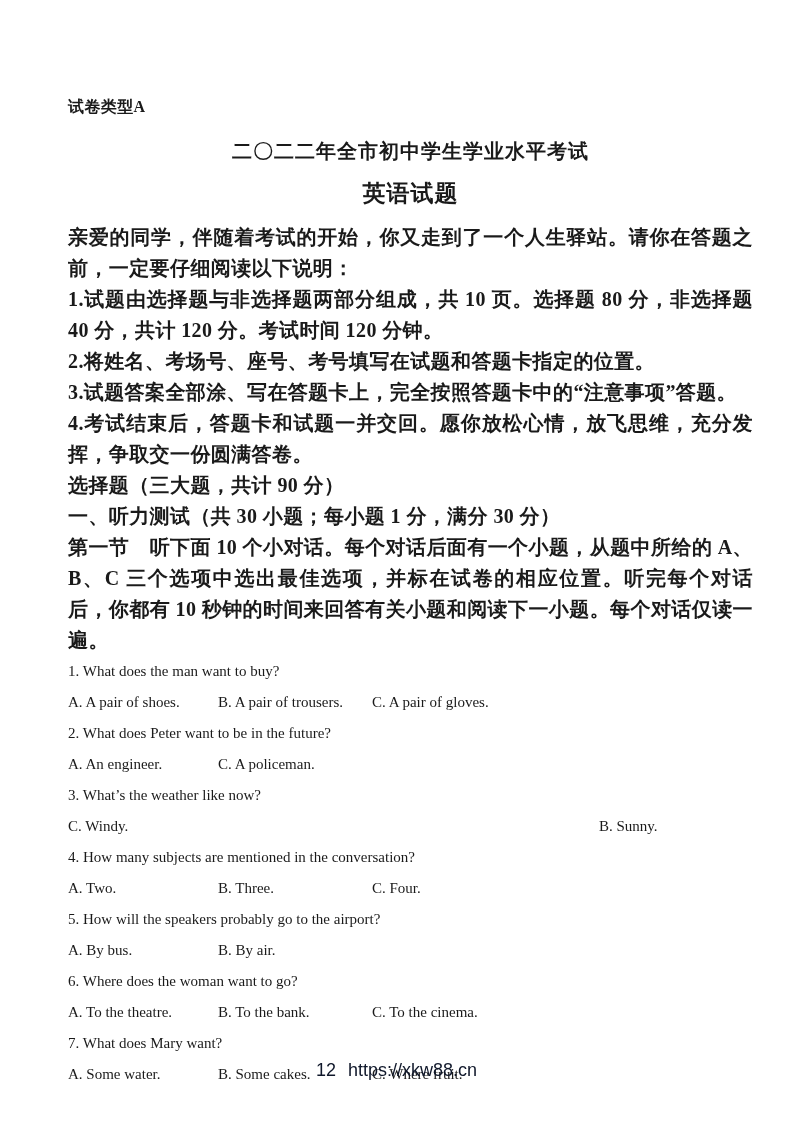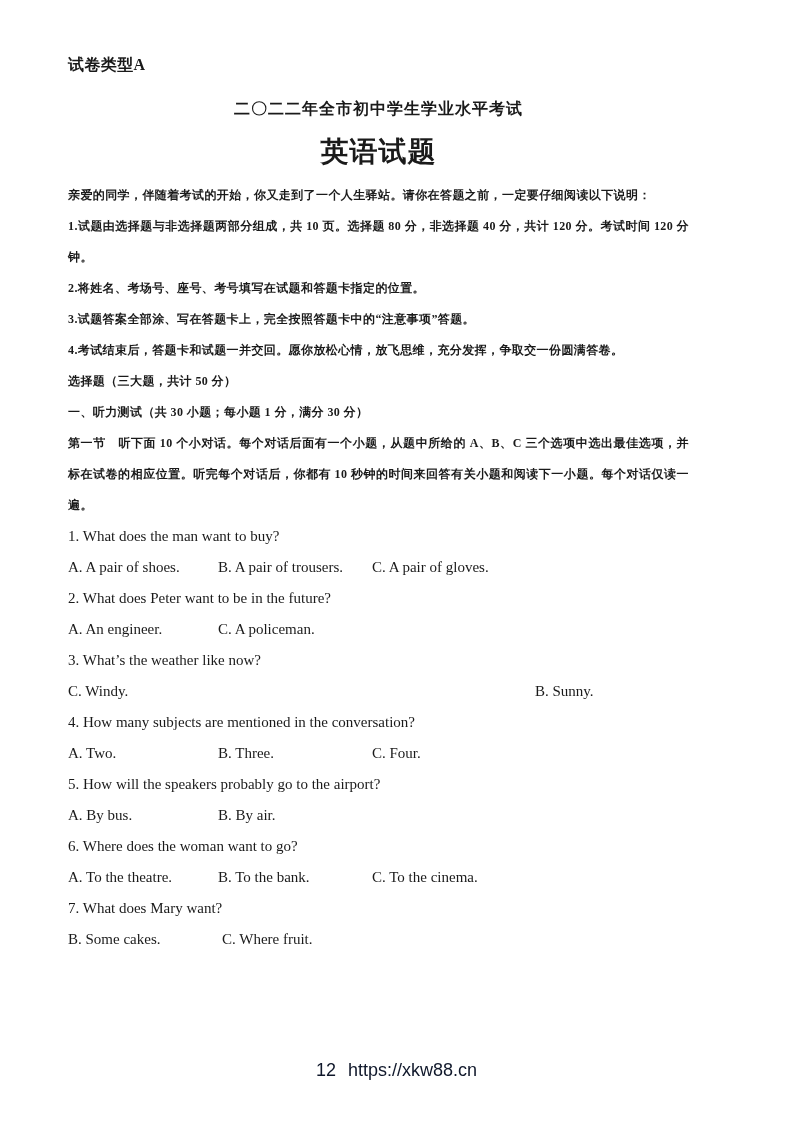--- a/index.html
+++ b/index.html
@@ -5,47 +5,47 @@
   * { margin: 0; padding: 0; box-sizing: border-box; }
   html, body { background: #ffffff; }
   body {
     width: 793px;
     height: 1122px;
     position: relative;
     overflow: hidden;
     color: #1a1a1a;
     font-family: "Liberation Serif", "DejaVu Serif", serif;
   }
-  .page { padding: 54px 104px 0 68px; }
+  .page { padding: 54px 40px 0 68px; margin-top: 42px; }
 
   .paper-type {
     font-size: 16px;
     font-weight: 700;
     line-height: 22px;
     letter-spacing: 0.4px;
   }
   .title {
     margin-top: 16px;
     text-align: center;
-    font-size: 16px;
+    font-size: 20px;
     font-weight: 700;
     line-height: 34px;
     letter-spacing: 1px;
   }
   .subtitle {
     margin-top: 10px;
     text-align: center;
-    font-size: 28px;
+    font-size: 23px;
     font-weight: 700;
     line-height: 32px;
     letter-spacing: 1px;
   }
 
   .cn {
-    font-size: 12px;
+    font-size: 20px;
     font-weight: 700;
     line-height: 31px;
     letter-spacing: 0.4px;
     text-align: justify;
   }
   .preamble { margin-top: 12px; }
 
   .question-block { }
   .q-text {
     font-size: 15px;
@@ -87,21 +87,21 @@
 
   <div class="subtitle">英语试题</div>
 
   <div class="cn preamble">亲爱的同学，伴随着考试的开始，你又走到了一个人生驿站。请你在答题之前，一定要仔细阅读以下说明：</div>
 
   <div class="cn">1.试题由选择题与非选择题两部分组成，共 10 页。选择题 80 分，非选择题 40 分，共计 120 分。考试时间 120 分钟。</div>
   <div class="cn">2.将姓名、考场号、座号、考号填写在试题和答题卡指定的位置。</div>
   <div class="cn">3.试题答案全部涂、写在答题卡上，完全按照答题卡中的“注意事项”答题。</div>
   <div class="cn">4.考试结束后，答题卡和试题一并交回。愿你放松心情，放飞思维，充分发挥，争取交一份圆满答卷。</div>
 
-  <div class="cn">选择题（三大题，共计 50 分）</div>
+  <div class="cn">选择题（三大题，共计 90 分）</div>
 
   <div class="cn">一、听力测试（共 30 小题；每小题 1 分，满分 30 分）</div>
 
   <div class="cn">第一节　听下面 10 个小对话。每个对话后面有一个小题，从题中所给的 A、B、C 三个选项中选出最佳选项，并标在试卷的相应位置。听完每个对话后，你都有 10 秒钟的时间来回答有关小题和阅读下一小题。每个对话仅读一遍。</div>
 
   <div class="question-block">
     <div class="q-text">1. What does the man want to buy?</div>
     <div class="q-opts">
       <span class="opt a">A. A pair of shoes.</span>
       <span class="opt b">B. A pair of trousers.</span>
@@ -147,20 +147,21 @@
     <div class="q-opts">
       <span class="opt a">A. To the theatre.</span>
       <span class="opt b">B. To the bank.</span>
       <span class="opt c">C. To the cinema.</span>
     </div>
   </div>
 
   <div class="question-block">
     <div class="q-text">7. What does Mary want?</div>
     <div class="q-opts">
+      <span class="opt a">A. Some water.</span>
       <span class="opt b">B. Some cakes.</span>
       <span class="opt c">C. Where fruit.</span>
     </div>
   </div>
 
 </div>
 
 <div class="footer">
   <span>12</span>
   <span>https://xkw88.cn</span>

